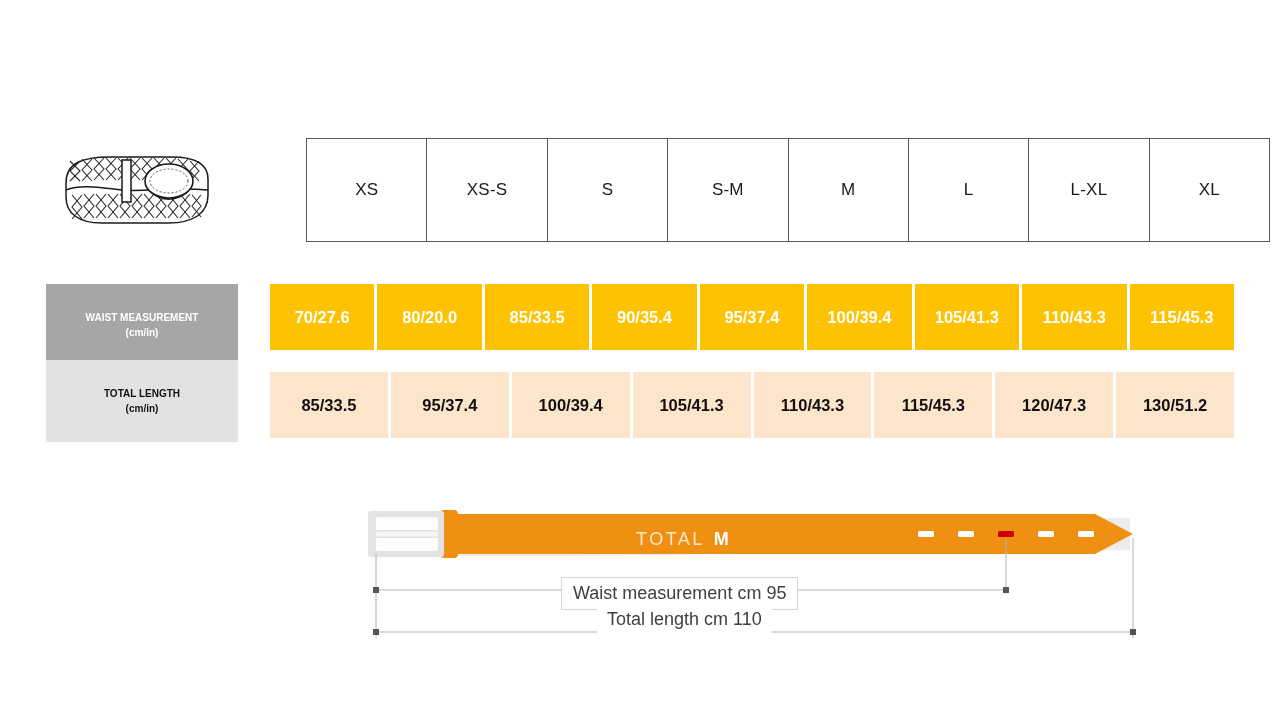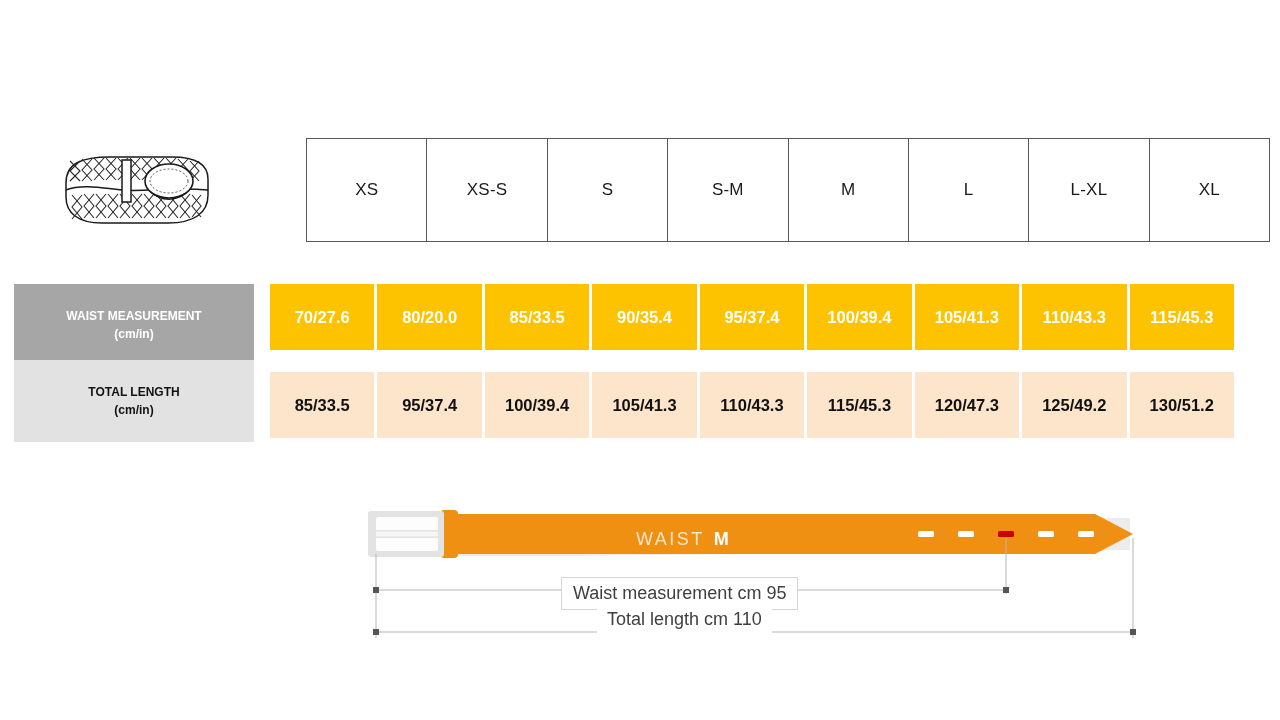--- a/index.html
+++ b/index.html
@@ -31,25 +31,25 @@
     letter-spacing: .2px;
   }
   .size-header-cell:last-child { border-right: none; }
 
   
   .data-row { position: absolute; left: 14px; height: 82px; display: flex; }
   .row-waist  { top: 284px; }
   .row-length { top: 360px; }
 
   .row-label {
-    width: 240px; height: 82px;
+    width: 192px; height: 82px;
     display: flex; flex-direction: column;
     align-items: center; justify-content: center;
     text-align: center; line-height: 1.5;
-    font-size: 12px; font-weight: bold;
+    font-size: 10px; font-weight: bold; margin-left: 32px;
   }
   .row-label.waist  { background:#a6a6a6; color:#ffffff; }
   .row-label.length { background:#e2e2e2; color:#111111; }
   .row-label .sub { font-weight: bold; }
 
   .cells { position: absolute; left: 270px; display: flex; width: 964px; height: 82px; }
   .data-cell {
     flex: 1 1 0; height: 66px;
     display: flex; align-items: center; justify-content: center;
     font-size: 16.5px; font-weight: bold;
@@ -161,21 +161,20 @@
     </div>
   </div>
   <div class="cells length" style="top:372px;">
     <div class="data-cell">85/33.5</div>
     <div class="data-cell">95/37.4</div>
     <div class="data-cell">100/39.4</div>
     <div class="data-cell">105/41.3</div>
     <div class="data-cell">110/43.3</div>
     <div class="data-cell">115/45.3</div>
     <div class="data-cell">120/47.3</div>
-    <div class="data-cell">125/49.2</div>
     <div class="data-cell">130/51.2</div>
   </div>
 
   <div class="belt-diagram">
     <svg viewBox="0 0 830 160" width="830" height="160" aria-hidden="true">
 
       <path d="M30,20 L790,20 L790,52 L220,58 L30,58 Z" fill="#d9d9d9" opacity=".5"></path>
 
       <path d="M100,16 L755,16 L793,36 L755,56 L100,56 Z" fill="#ef9013"></path>
 
@@ -207,19 +206,19 @@
 
       <g stroke="#b5b5b5" stroke-width="1">
         <line x1="36" y1="134" x2="793" y2="134"></line>
       </g>
       <rect x="33" y="131" width="6" height="6" fill="#555"></rect>
       <rect x="790" y="131" width="6" height="6" fill="#555"></rect>
     </svg>
   </div>
 
   <div class="size-text">
-    <span>WAIST</span><b>M</b>
+    <span>TOTAL</span><b>M</b>
   </div>
 
   <div class="dim-label waist-lbl">Waist measurement cm 95</div>
   <div class="dim-label length-lbl">Total length cm 110</div>
 
 </div>
 
 </body></html>

